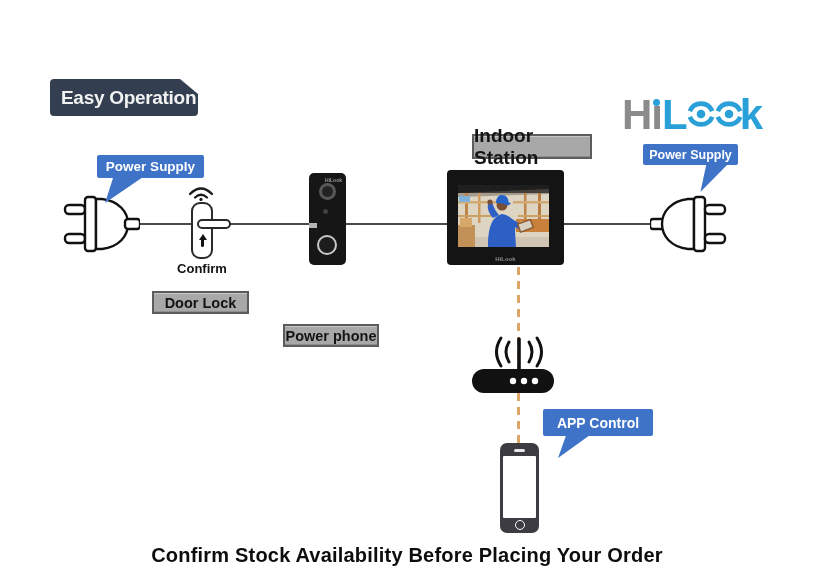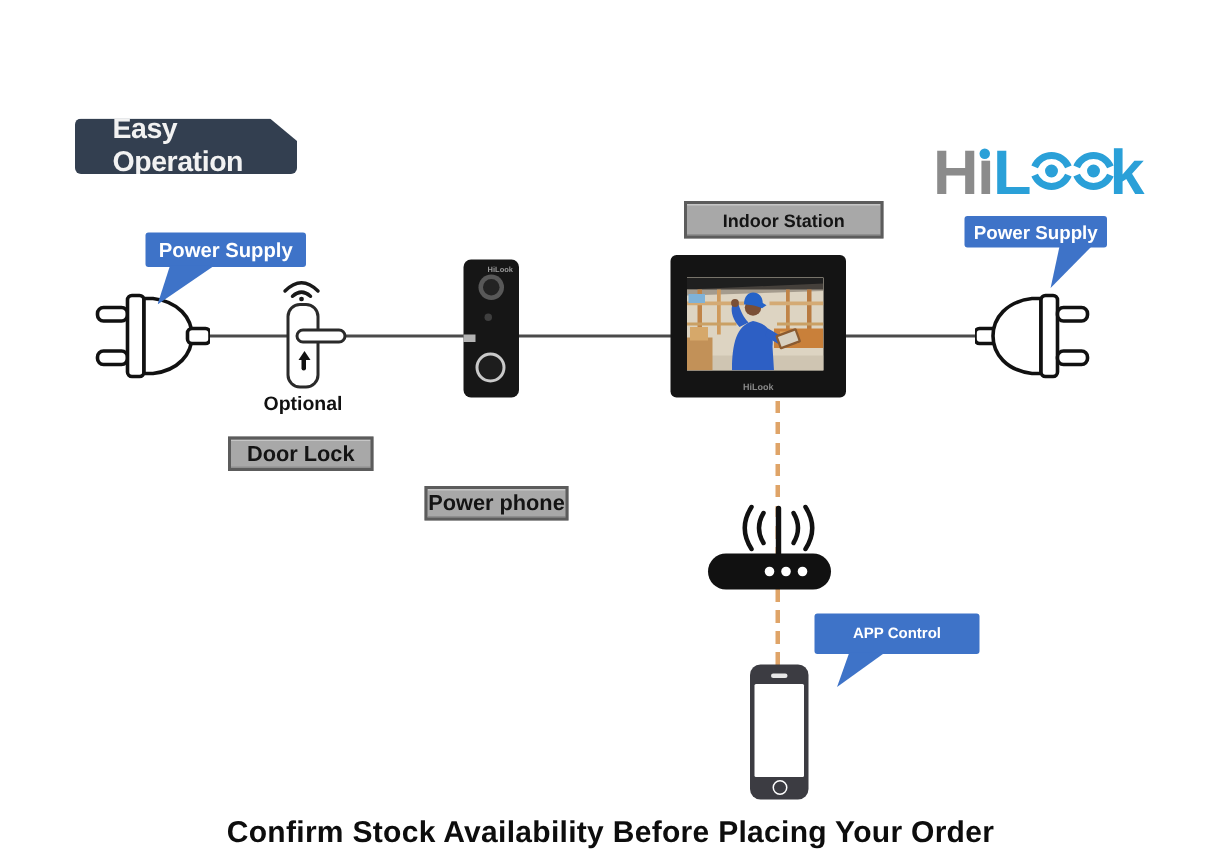--- a/index.html
+++ b/index.html
@@ -18,21 +18,21 @@
   
   .bubble{
     position:absolute;background:var(--bubble_blue);color:#fff;font-weight:bold;
     display:flex;align-items:center;justify-content:center;border-radius:2px;z-index:4;
   }
   .tail{position:absolute;background:var(--bubble_blue);}
   
   .easyop{
     position:absolute;left:50px;top:79px;width:148px;height:37px;
     background:var(--badge_dark);color:#f2f2f2;font-weight:bold;font-size:19px;letter-spacing:-.3px;
-    display:flex;align-items:center;padding-left:25px;box-sizing:border-box;
+    display:flex;align-items:center;padding-left:11px;box-sizing:border-box;
     clip-path:polygon(0 0,130px 0,148px 15px,148px 100%,0 100%);
     border-radius:4px;z-index:3;
   }
   
   .logo{position:absolute;left:622px;top:86px;height:50px;display:flex;align-items:flex-end;z-index:3;
         font-weight:bold;font-size:42px;line-height:1;letter-spacing:-1px;}
   .lg-gray{color:var(--logo_gray);}
   .lg-blue{color:var(--logo_blue);}
   .lg-i{position:relative;color:var(--logo_gray);}
   .lg-i::after{content:"";position:absolute;top:5px;left:2px;width:7px;height:7px;border-radius:50%;
@@ -125,41 +125,41 @@
   </svg>
 
   <svg class="abs" style="left:186px;top:181px;z-index:2;" width="30" height="20" viewBox="0 0 30 20">
     <path d="M4,13 Q15,2 26,13" fill="none" stroke="#1a1a1a" stroke-width="2.3" stroke-linecap="round"></path>
     <path d="M9,16.5 Q15,11 21,16.5" fill="none" stroke="#1a1a1a" stroke-width="2.3" stroke-linecap="round"></path>
     <circle cx="15" cy="18.4" r="1.6" fill="#1a1a1a"></circle>
   </svg>
   <div class="lock-body"></div>
   <div class="lock-handle"></div>
   <div class="key-arrow"></div>
-  <div class="optional">Optional</div>
+  <div class="optional">Confirm</div>
 
   <div class="glabel" style="left:152px;top:291px;width:97px;height:23px;font-size:14.5px;align-items:center;">
     <span>Door Lock</span>
   </div>
 
   <div class="doorphone">
     <div class="dp-brand">HiLook</div>
     <div class="dp-cam">
       <div class="dp-cam-inner"></div>
     </div>
     <div class="dp-dot"></div>
     <div class="dp-streak"></div>
     <div class="dp-btn"></div>
   </div>
 
   <div class="glabel" style="left:283px;top:324px;width:96px;height:23px;font-size:14.5px;">
     <span>Power phone</span>
   </div>
 
-  <div class="glabel" style="left:456px;top:134px;width:133px;height:25px;font-size:12px;">
+  <div class="glabel" style="left:472px;top:134px;width:120px;height:25px;font-size:19px;">
     <span>Indoor Station</span>
   </div>
 
   <div class="monitor">
     <div class="mon-screen">
       <svg width="91" height="62" viewBox="0 0 91 62">
         <rect x="0" y="0" width="91" height="62" fill="#ddd4c2"></rect>
         <rect x="0" y="0" width="91" height="8" fill="#1f1f1f"></rect>
         <polygon points="0,8 91,4 91,9 0,12" fill="#6b6258" opacity="0.5"></polygon>
         <rect x="7" y="8" width="3" height="36" fill="#c08448"></rect>
@@ -209,21 +209,21 @@
     <path d="M39,9 Q33,19 39,29" fill="none" stroke="#111" stroke-width="3" stroke-linecap="round"></path>
     <path d="M31,5 Q22,19 31,33" fill="none" stroke="#111" stroke-width="3" stroke-linecap="round"></path>
     <path d="M59,9 Q65,19 59,29" fill="none" stroke="#111" stroke-width="3" stroke-linecap="round"></path>
     <path d="M67,5 Q76,19 67,33" fill="none" stroke="#111" stroke-width="3" stroke-linecap="round"></path>
     <rect x="2" y="36" width="82" height="24" rx="12" fill="#111"></rect>
     <circle cx="43" cy="48" r="3.2" fill="#fff"></circle>
     <circle cx="54" cy="48" r="3.2" fill="#fff"></circle>
     <circle cx="65" cy="48" r="3.2" fill="#fff"></circle>
   </svg>
 
-  <div class="bubble" style="left:543px;top:409px;width:110px;height:27px;font-size:10px;text-align:center;">
+  <div class="bubble" style="left:543px;top:409px;width:110px;height:27px;font-size:14px;text-align:center;">
     <span>APP Control</span>
     <div class="tail" style="left:13px;top:26px;width:34px;height:23px;clip-path:polygon(30% 0,100% 0,6% 100%);"></div>
   </div>
 
   <div class="phone">
     <div class="ph-screen"></div>
     <div class="ph-speaker"></div>
     <div class="ph-home"></div>
   </div>
 

